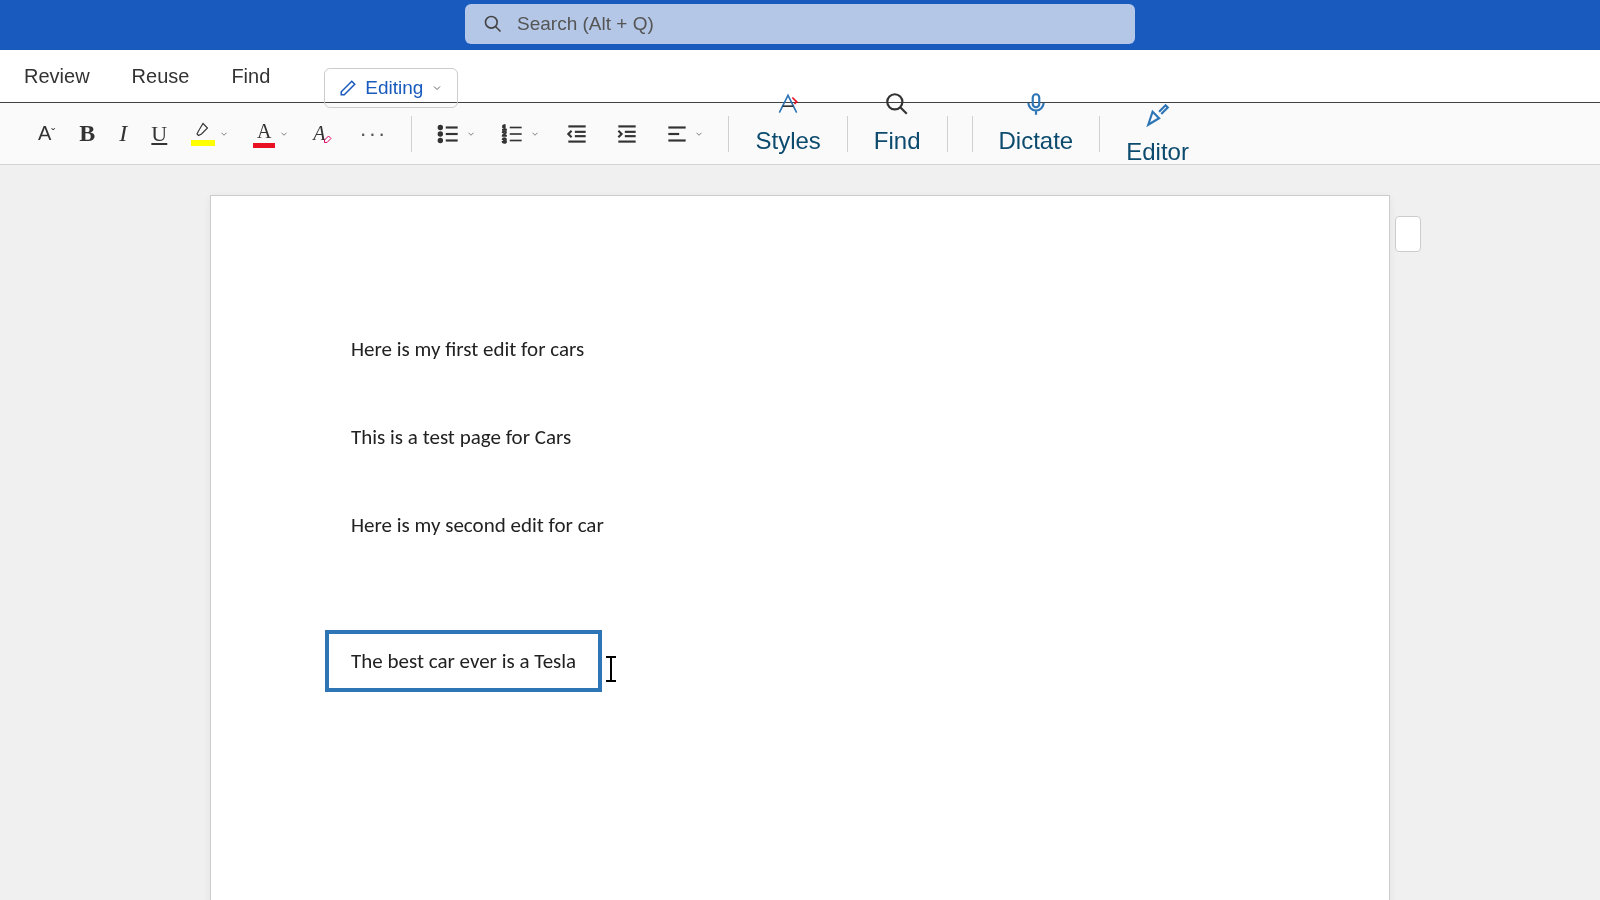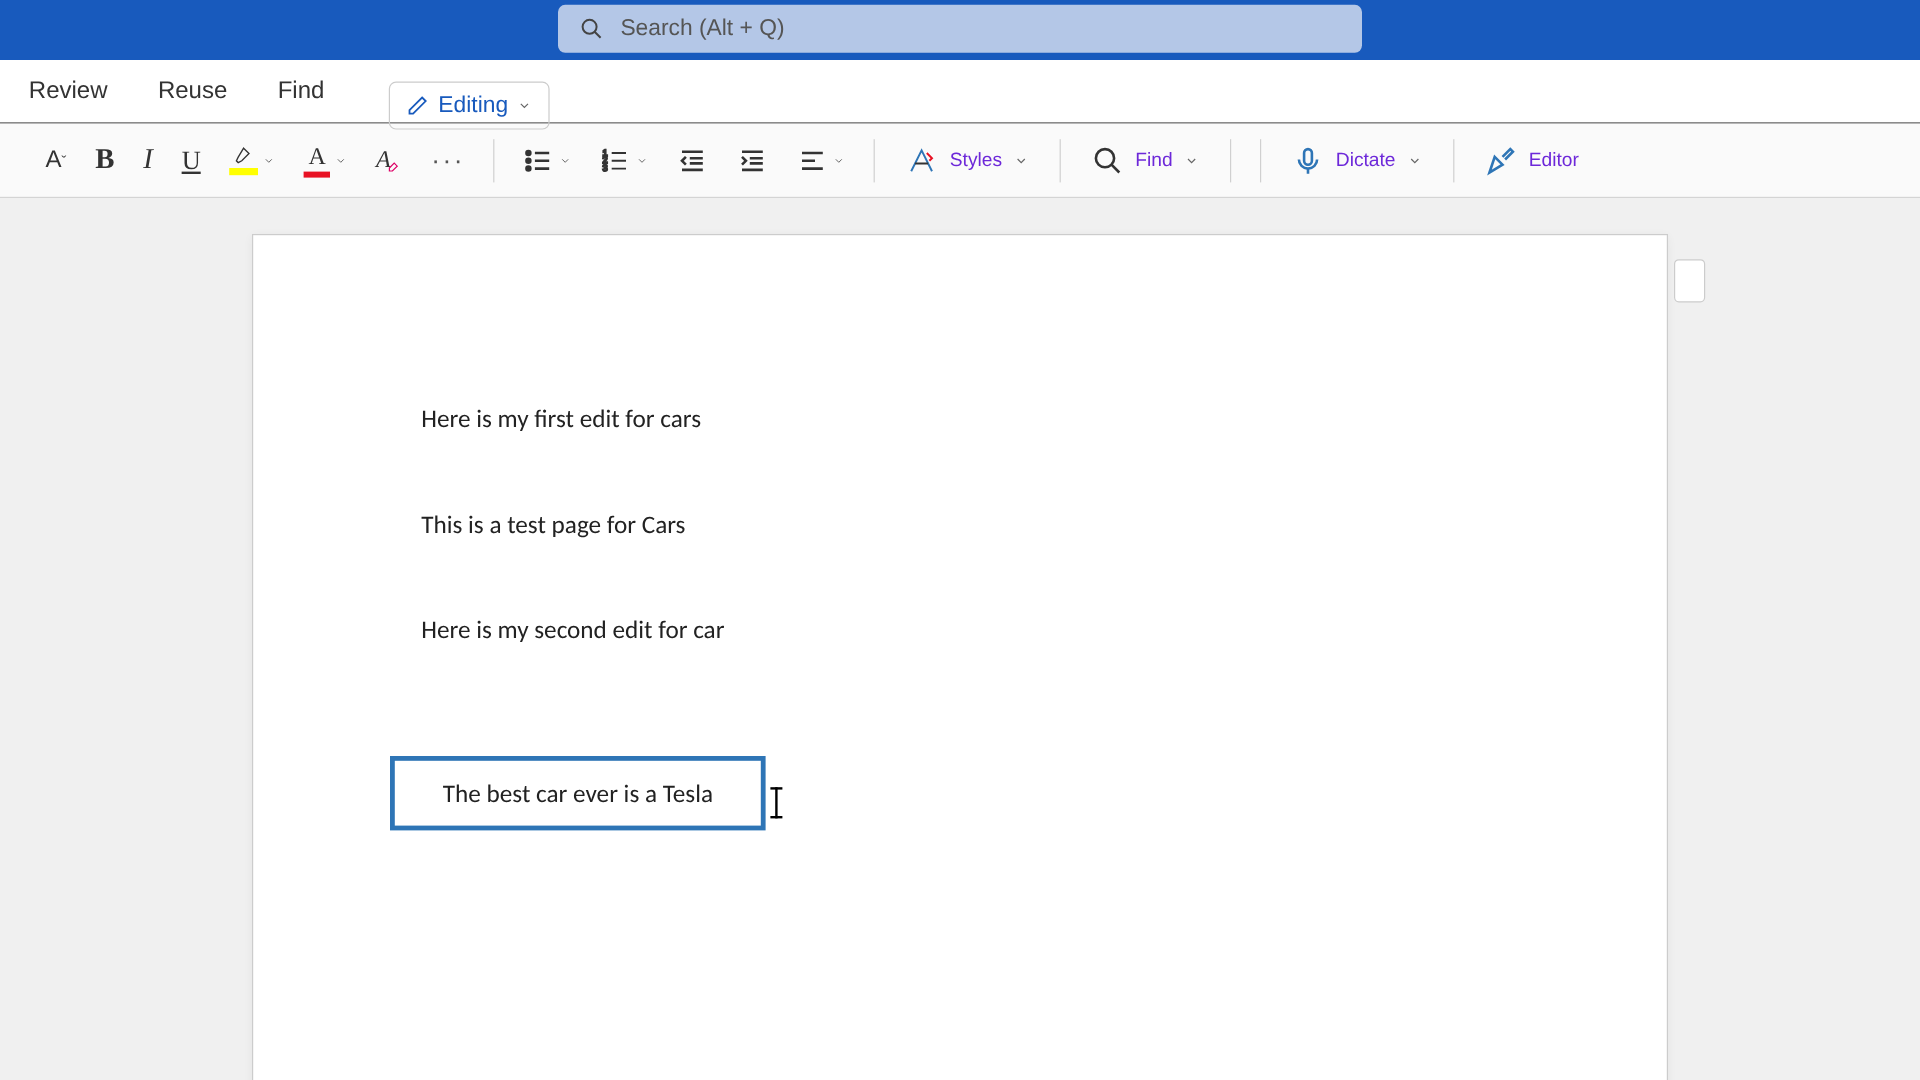--- a/index.html
+++ b/index.html
@@ -115,24 +115,25 @@
     }
     .list-btn, .indent-btn, .align-btn {
       display: flex;
       align-items: center;
       gap: 4px;
     }
     .labeled-btn {
       display: flex;
       align-items: center;
       gap: 10px;
-      font-size: 16px;
-      color: #6d28d9;
+      font-size: 24px;
+      color: #0c4a6e;
       padding: 6px 12px;
       cursor: pointer;
+      flex-direction: column;
     }
     .icon-md { width: 26px; height: 26px; }
     .more-dots { font-size: 22px; letter-spacing: 2px; color: #555; }
     
     .canvas-area {
       background: #f0f0f0;
       height: calc(100vh - 165px);
       display: flex;
       justify-content: center;
       padding-top: 30px;
@@ -149,21 +150,21 @@
     }
     .doc-line {
       font-size: 21px;
       color: #222;
       margin-bottom: 62px;
       font-family: Calibri, 'Segoe UI', sans-serif;
     }
     .textbox {
       display: inline-block;
       border: 4px solid #2e75b6;
-      padding: 14px 40px;
+      padding: 14px 22px;
       font-size: 21px;
       color: #222;
       font-family: Calibri, 'Segoe UI', sans-serif;
       margin-left: -26px;
       margin-top: 30px;
       position: relative;
     }
     .cursor-caret {
       position: absolute;
       width: 2px;

